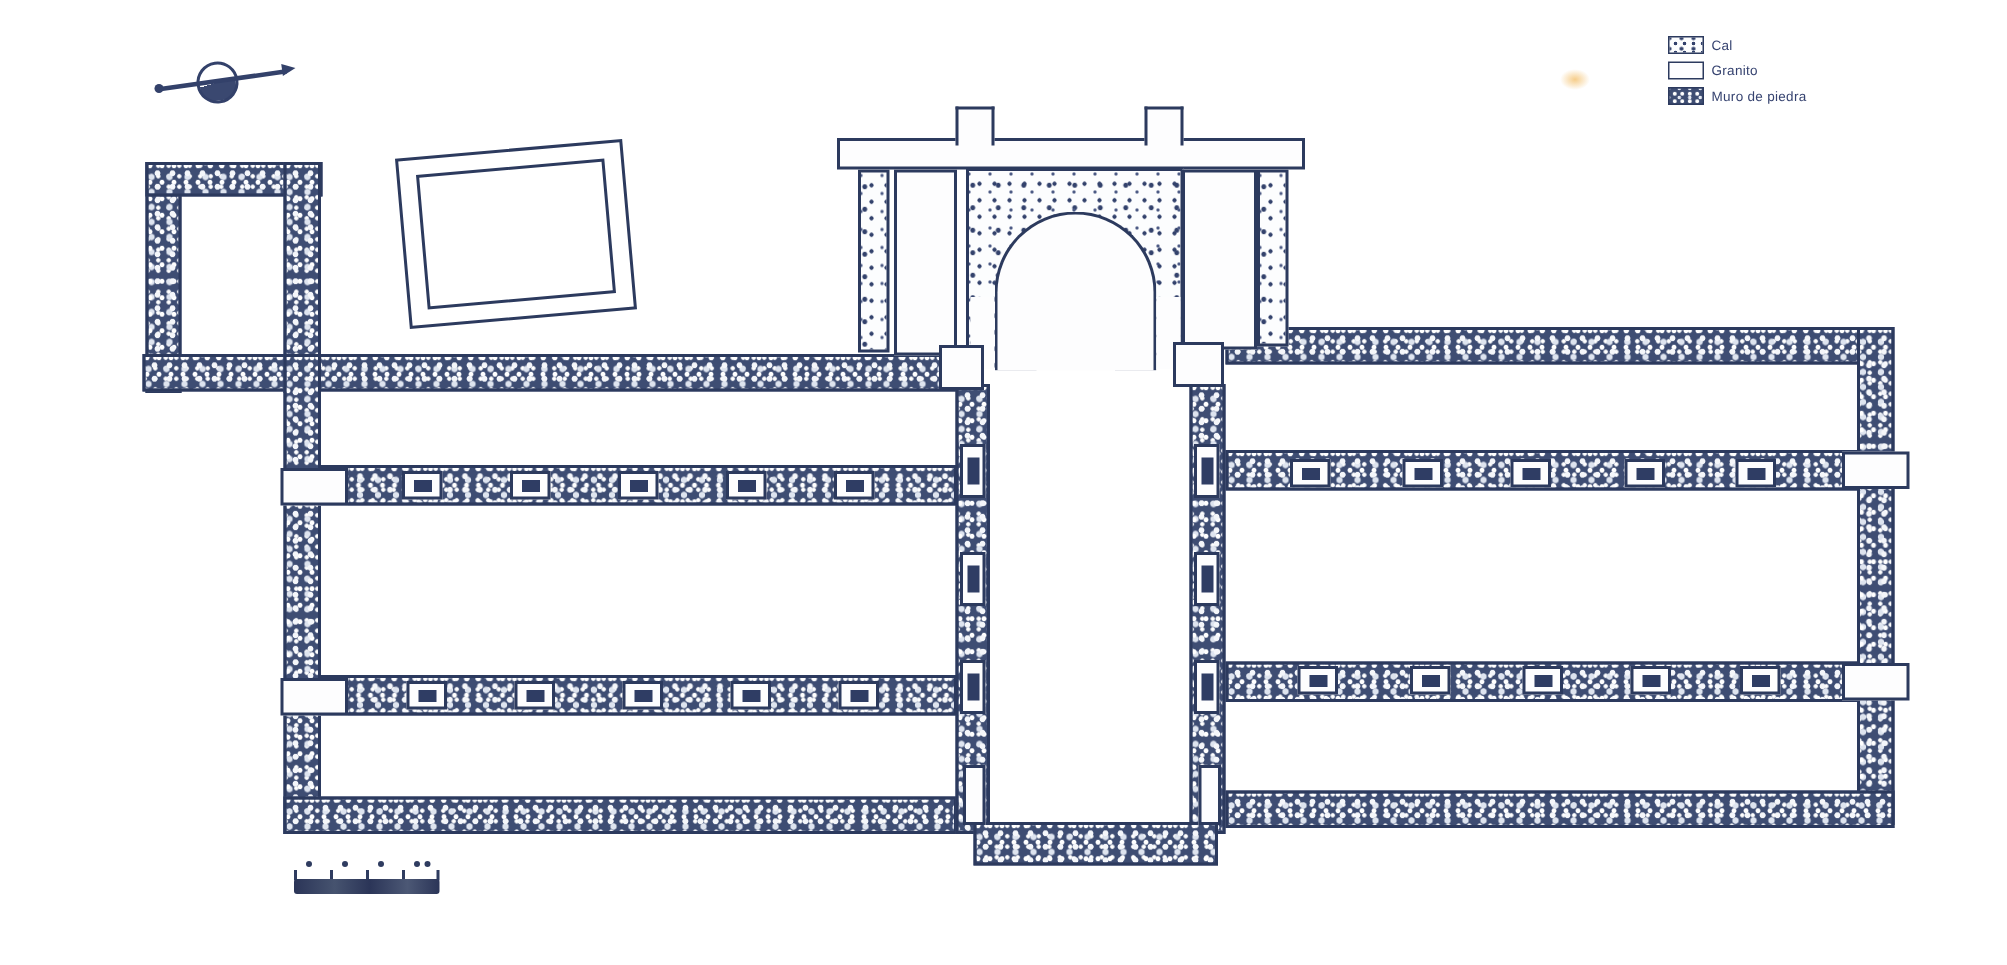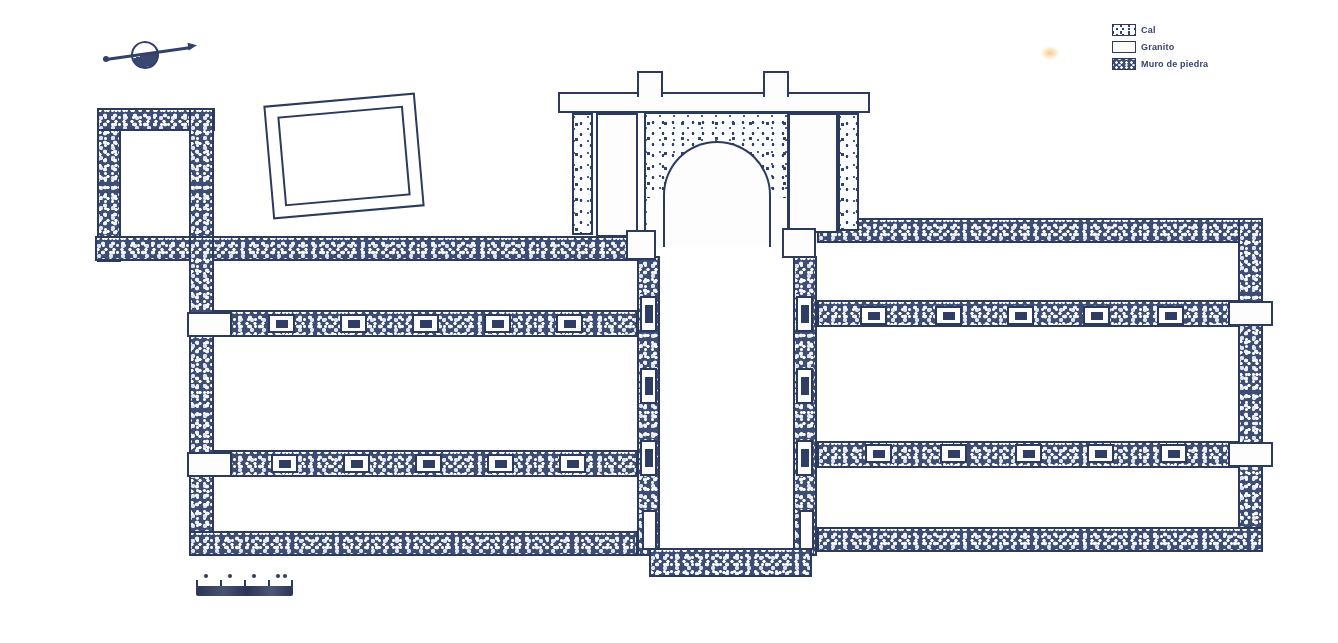--- a/index.html
+++ b/index.html
@@ -41,21 +41,21 @@
       background:linear-gradient(172deg, rgba(0,0,0,0) 50%, #3a4870 50%);
       transform:rotate(-8deg);}
   .compass-shaft{position:absolute;left:6px;top:24px;width:86px;height:3px;background:#33416a;
       transform:rotate(-8deg);transform-origin:left center;}
   .compass-head{position:absolute;left:88px;top:8px;width:0;height:0;
       border-left:9px solid #33416a;border-top:4px solid transparent;border-bottom:4px solid transparent;
       transform:rotate(-8deg);}
   .compass-tail{position:absolute;left:3px;top:22px;width:6px;height:6px;border-radius:50%;background:#33416a;}
   
   .legend{position:absolute;left:1112px;top:22px;z-index:5;}
-  .legend-row{display:flex;align-items:center;height:15px;margin-bottom:2px;font-weight:bold;}
+  .legend-row{display:flex;align-items:center;height:15px;margin-bottom:2px;}
   .swatch{width:24px;height:12px;box-sizing:border-box;border:1.5px solid #2c3a5e;position:relative;flex:0 0 auto;}
   .swatch.sw-cal{background-color:#fcfdfe;
       background-image:radial-gradient(circle,#33426c 1px,rgba(51,66,108,0) 1.4px),
                        radial-gradient(circle,#33426c 1.1px, rgba(51,66,108,0) 1.5px);
       background-size:6px 6px,8px 7px;background-position:1px 1px,4px 4px;}
   .swatch.sw-granito{background:#fdfdfe;}
   .swatch.sw-stone{background-color:#3e4d73;
       background-image:radial-gradient(circle,#fff 1.1px,rgba(255,255,255,0) 1.5px),
                        radial-gradient(circle,#e4e9f2 1px,rgba(228,233,242,0) 1.4px);
       background-size:5px 5px,7px 6px;background-position:1px 1px,3px 3px;}

